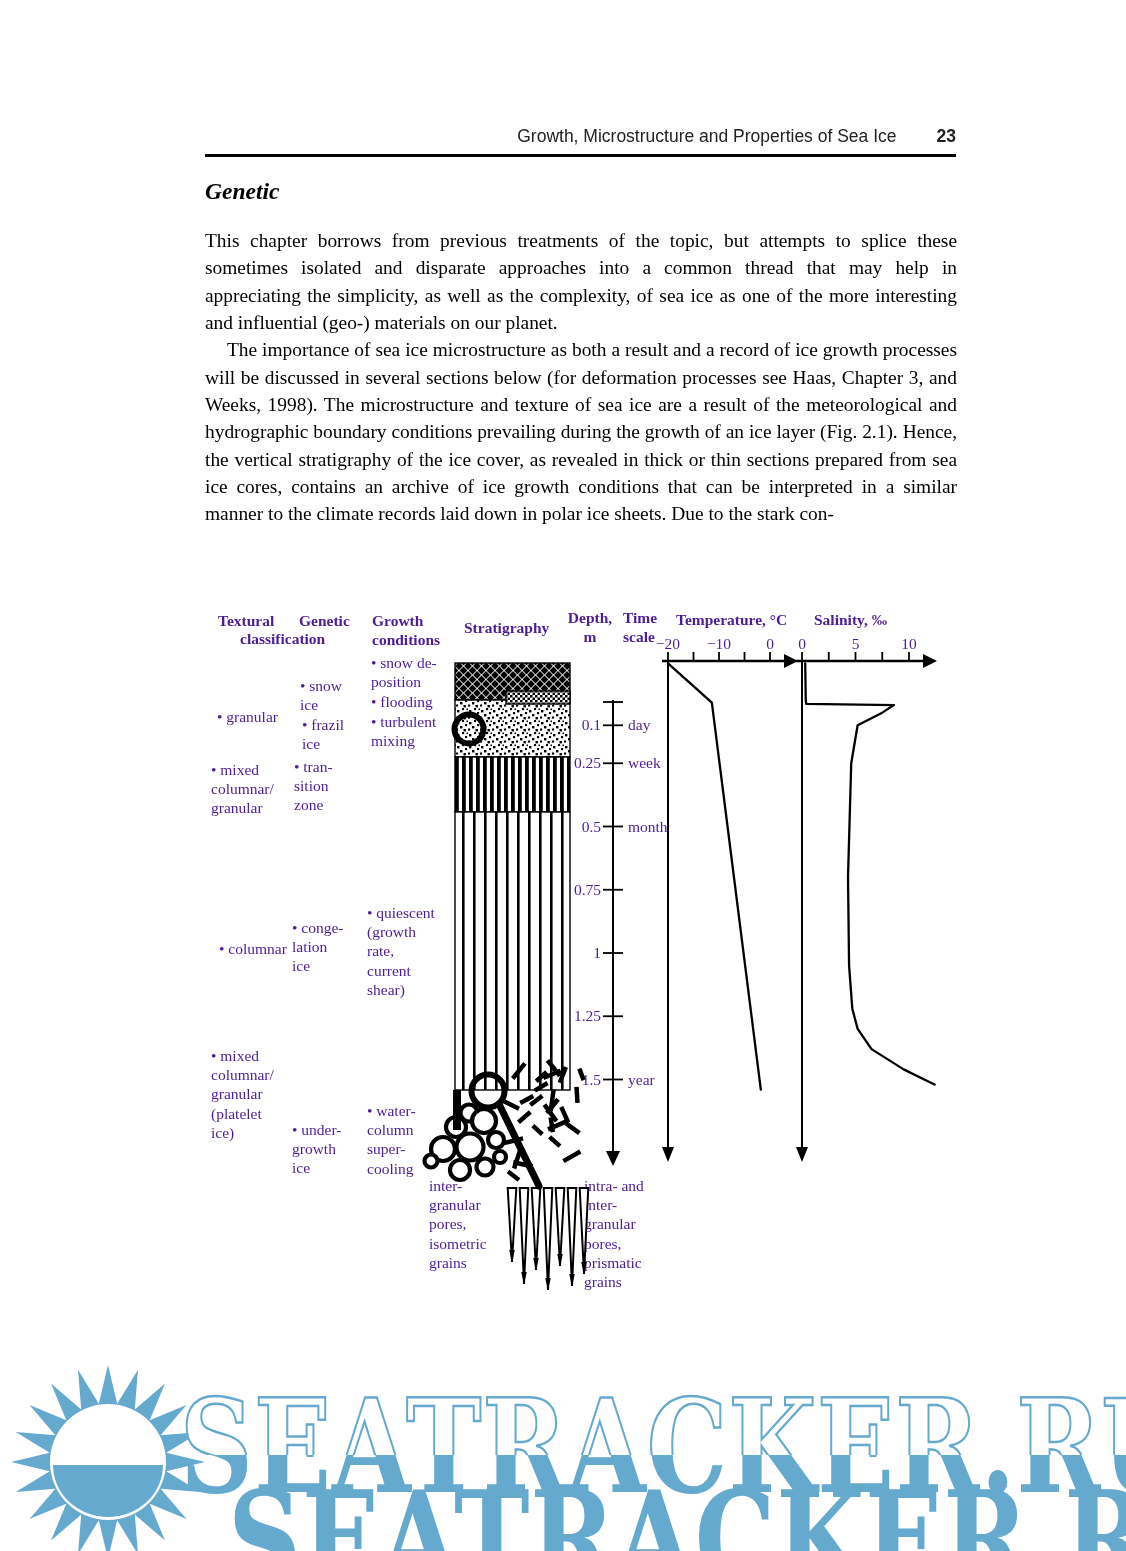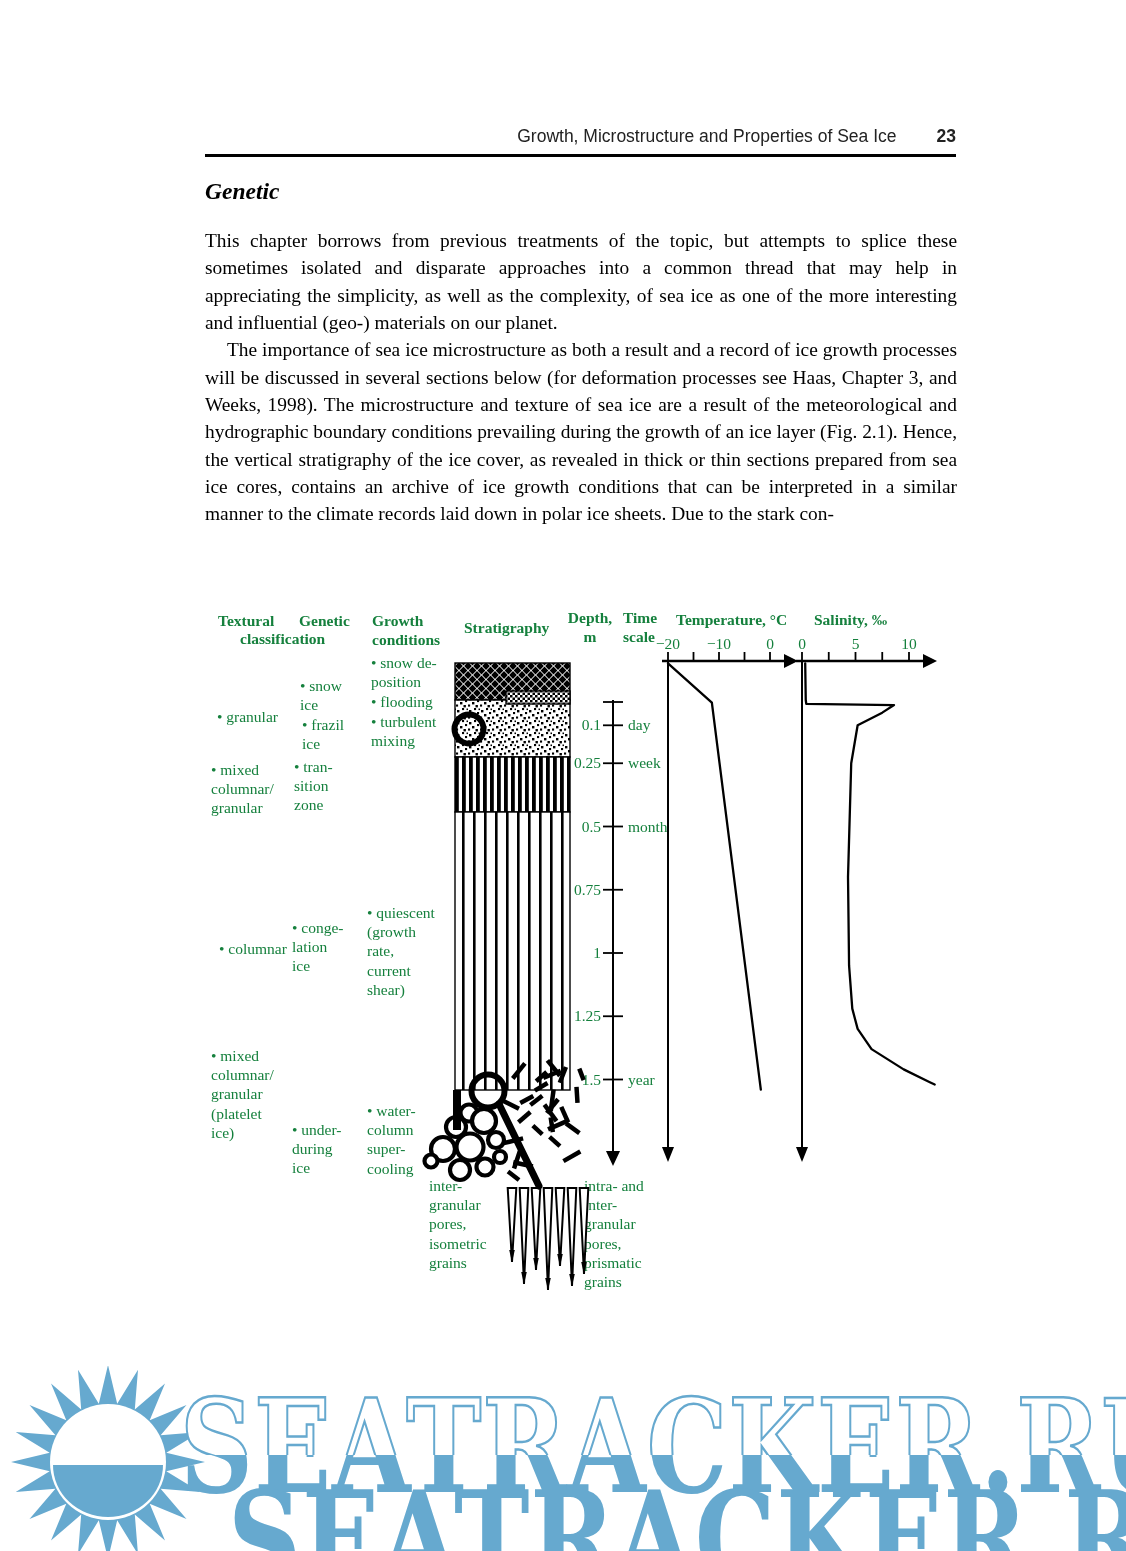--- a/index.html
+++ b/index.html
@@ -9,21 +9,21 @@
         justify-content:flex-end;align-items:baseline;gap:40px;
         font-family:"Liberation Sans",sans-serif;font-size:17.5px;color:#222;}
   .header-row .pagenum{font-weight:700;}
   .rule{position:absolute;left:205px;top:154px;width:751px;height:2.6px;background:#000;}
   .approach{position:absolute;left:205px;top:178px;margin:0;font-size:23.5px;
         font-style:italic;font-weight:700;color:#000;}
   .bodytext{position:absolute;left:205px;top:227px;width:752px;font-size:19.4px;
         line-height:27.35px;text-align:justify;color:#000000;}
   .bodytext p{margin:0;}
   .bodytext p + p{text-indent:22px;}
-  .fig-label{position:absolute;font-size:15.5px;line-height:19.2px;white-space:pre-line;color:#15803d;}
+  .fig-label{position:absolute;font-size:15.5px;line-height:19.2px;white-space:pre-line;color:#4c1d95;}
   .fig-label.b{font-weight:700;}
   .fig-label.r{text-align:right;}
   .fig-label.c{text-align:center;}
   #fig-svg{position:absolute;left:0;top:0;pointer-events:none;}
   .wm-row{position:absolute;white-space:nowrap;font-family:"DejaVu Serif",serif;
         font-weight:700;font-size:130px;line-height:130px;letter-spacing:1px;
         transform:scaleX(0.78);transform-origin:left top;}
   .wm-layer{position:absolute;left:0;top:0;}
   .wm-sun{position:absolute;left:2px;top:1366px;}
 </style>
@@ -72,21 +72,21 @@
 ice</div>
       <div class="fig-label" style="left: 302px; top: 715px;">• frazil
 ice</div>
       <div class="fig-label" style="left: 294px; top: 757px;">• tran-
 sition
 zone</div>
       <div class="fig-label" style="left: 292px; top: 918px;">• conge-
 lation
 ice</div>
       <div class="fig-label" style="left: 292px; top: 1120px;">• under-
-during
+growth
 ice</div>
       <div class="fig-label" style="left: 371px; top: 653px;">• snow de-
 position</div>
       <div class="fig-label" style="left: 371px; top: 692px;">• flooding</div>
       <div class="fig-label" style="left: 371px; top: 712px;">• turbulent
 mixing</div>
       <div class="fig-label" style="left: 367px; top: 903px;">• quiescent
 (growth
 rate,
 current

